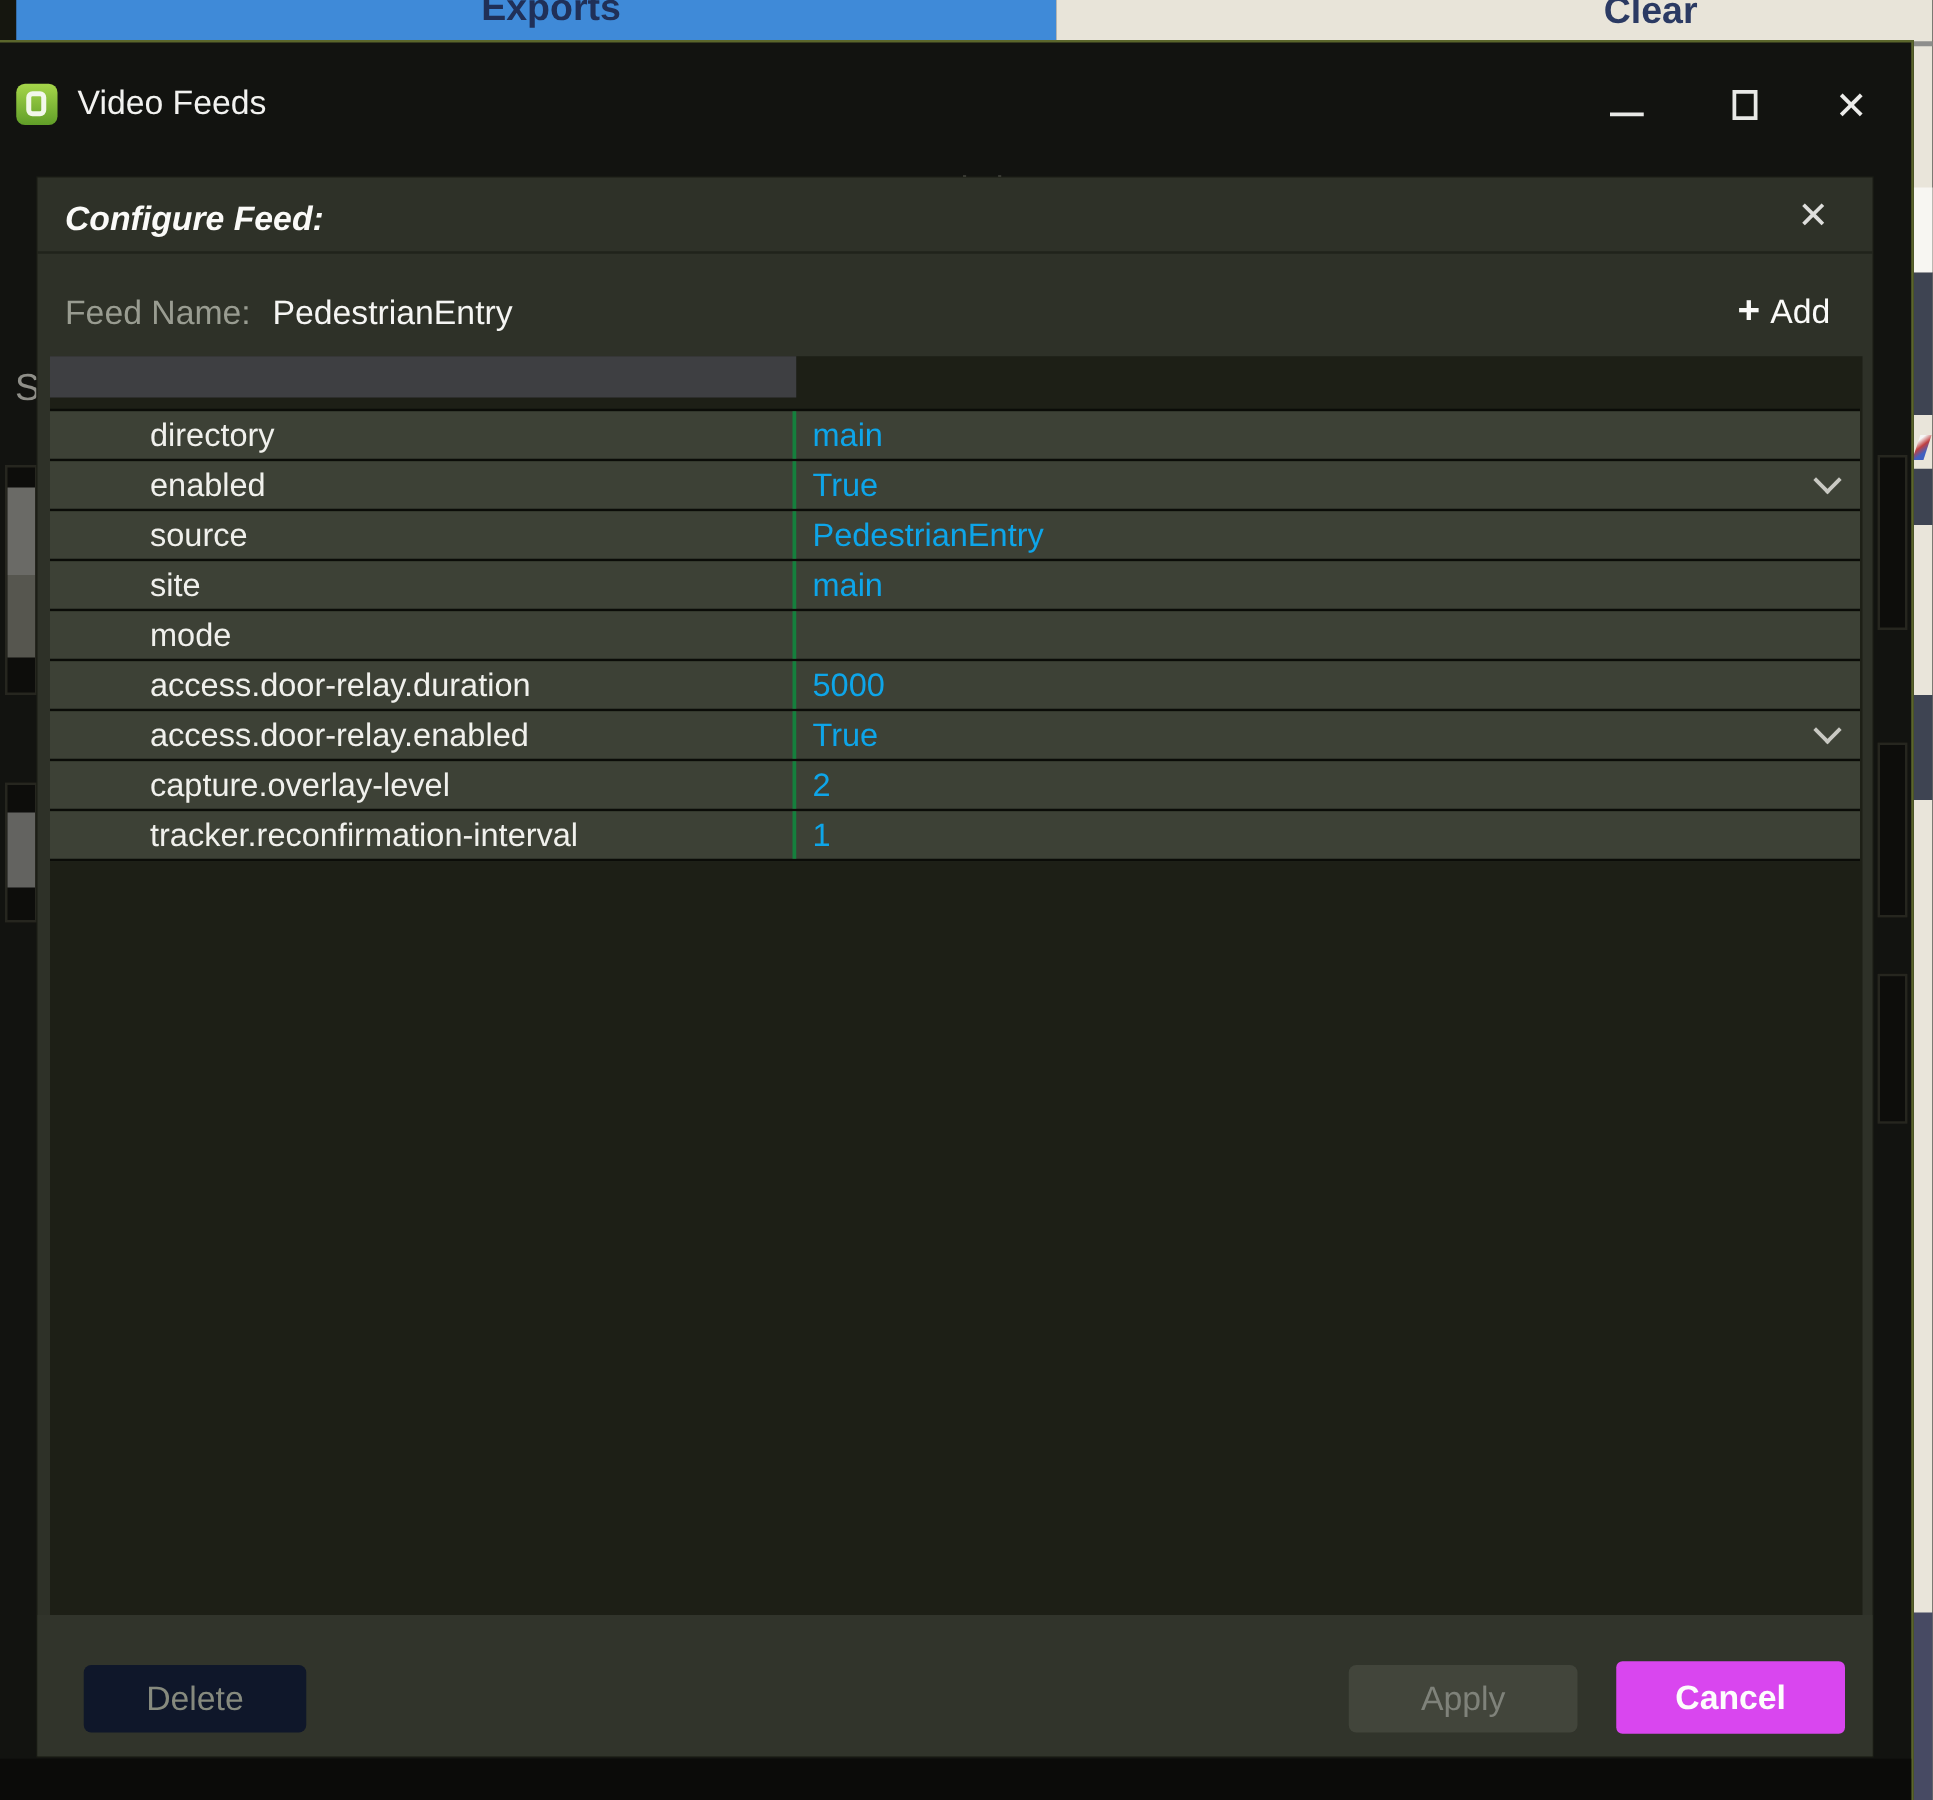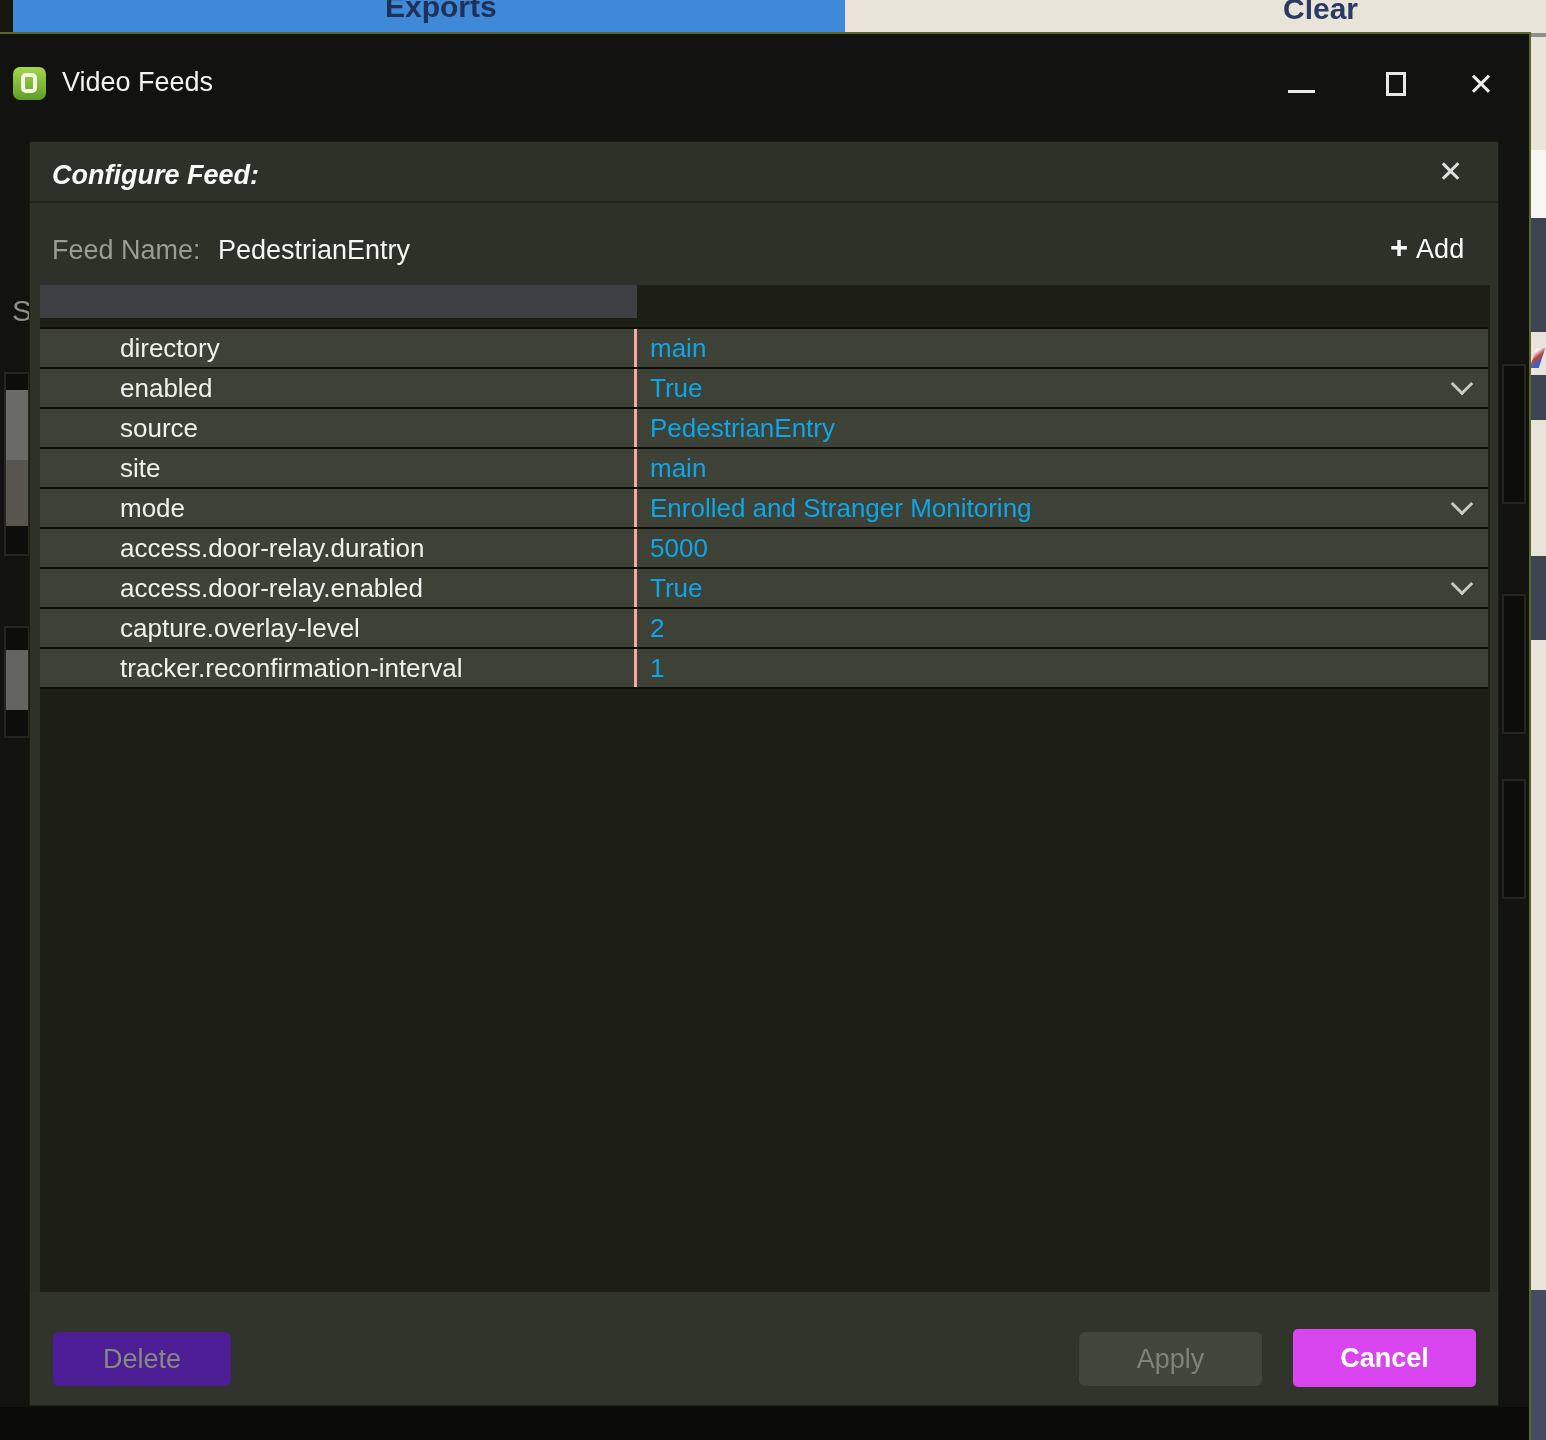--- a/index.html
+++ b/index.html
@@ -67,31 +67,31 @@
   #feed-name-label { left:22px; top:93px; font-size:27px; color:#999c91; }
   #feed-name-value { left:188px; top:93px; font-size:27px; color:#f5f5f3; }
   #add-button { left:1360px; top:88px; font-size:27px; color:#fafaf8; }
   #add-button .plus { font-size:31px; font-weight:bold; margin-right:8px; }
 
   #content-area { left:10px; top:143px; width:1450px; height:1007px; background:#1d1f16; }
   #header-bar { left:0; top:0; width:597px; height:33px; background:#3e3f42; }
 
   #config-table { left:0; top:42px; width:1448px; border-top:2px solid #0b0c08; }
   .row { display:flex; height:40px; border-bottom:2px solid #0b0c08; background:#3d4136; }
-  .cell-key { width:597px; border-right:3px solid #fca5a5; padding-left:80px;
+  .cell-key { width:597px; border-right:3px solid #15803d; padding-left:80px;
               line-height:38px; font-size:26px; color:#f0f0ec; }
   .cell-val { flex:1; padding-left:13px; line-height:38px; font-size:26px; color:#0ea5e9;
               position:relative; }
   .chevron { position:absolute; right:18px; top:7px; width:16px; height:16px;
              border-right:3px solid #c9c9c3; border-bottom:3px solid #c9c9c3;
              transform:rotate(45deg); }
 
   #dialog-footer { left:0; top:1150px; width:1468px; height:113px; background:#31342b; }
   .btn { position:absolute; border-radius:6px; text-align:center; font-size:27px; }
-  #delete-button { left:23px; top:40px; width:178px; height:54px; background:#4c1d95;
+  #delete-button { left:37px; top:40px; width:178px; height:54px; background:#0f172a;
                    color:#868a7e; line-height:54px; }
   #apply-button  { left:1037px; top:40px; width:183px; height:54px; background:#42453b;
                    color:#7f827a; line-height:54px;margin-left:12px; }
   #cancel-button { left:1263px; top:37px; width:183px; height:58px; background:#d946ef;
                    color:#fdfdfc; line-height:58px; border-radius:5px;font-weight:bold; }
 
   #window-bottom { left:0; top:1373px; width:1529px; height:33px; background:#0b0b09; }
 </style>
 </head>
 <body>
@@ -171,21 +171,20 @@
         <div class="row">
           <div class="cell-key">source</div>
           <div class="cell-val">PedestrianEntry</div>
         </div>
         <div class="row">
           <div class="cell-key">site</div>
           <div class="cell-val">main</div>
         </div>
         <div class="row">
           <div class="cell-key">mode</div>
-          <div class="cell-val">Enrolled and Stranger Monitoring<span class="chevron"></span></div>
         </div>
         <div class="row">
           <div class="cell-key">access.door-relay.duration</div>
           <div class="cell-val">5000</div>
         </div>
         <div class="row">
           <div class="cell-key">access.door-relay.enabled</div>
           <div class="cell-val">True<span class="chevron"></span></div>
         </div>
         <div class="row">

